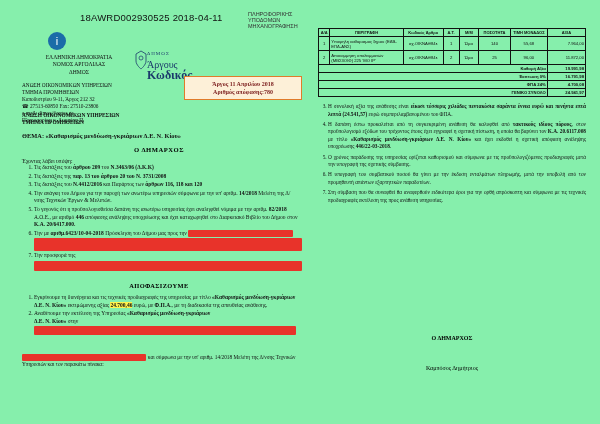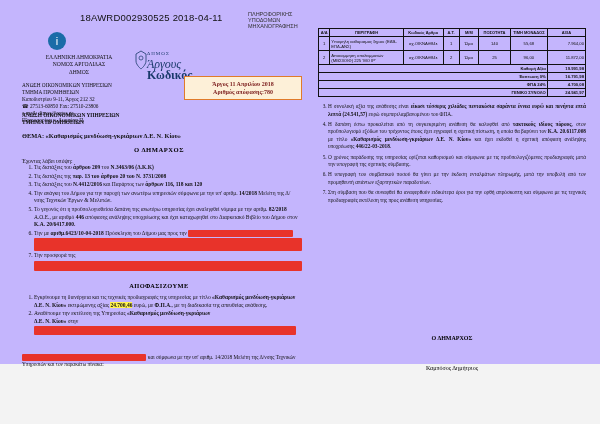--- a/index.html
+++ b/index.html
@@ -4,22 +4,22 @@
 <style>
   html,body{margin:0;padding:0;}
   body{
     width:600px;height:424px;
     background:#f3f3f3;
     font-family:"Liberation Serif", serif;
     overflow:hidden;
     position:relative;
   }
   .page{
-    position:absolute;left:0;top:0;width:600px;height:364px;
-    background:#c4b5fd;
+    position:absolute;left:0;top:0;width:600px;height:424px;
+    background:#86efac;
   }
   
   .doc-id{
     position:absolute;left:80px;top:12px;
     font-family:"Liberation Sans", sans-serif;
     font-size:9.5px;color:#111;letter-spacing:0.2px;
     white-space:nowrap;
   }
   .top-right-stamp{
     position:absolute;left:248px;top:11px;
@@ -43,21 +43,21 @@
   }
   .crest{
     position:absolute;left:120px;top:26px;width:14px;height:20px;
   }
   .crest svg{display:block;}
   .town{
     position:absolute;left:133px;top:24px;
     font-family:"Liberation Serif", serif;
     font-size:11px;color:#1b3a6b;line-height:11px;
   }
-  .town .t1{font-size:12px;font-style:italic;}
+  .town .t1{font-size:10px;}
   .town .t2{font-size:12px;font-weight:bold;}
   .town .t0{font-size:5px;letter-spacing:1px;display:block;}
   .addr{
     position:absolute;left:8px;top:58px;width:170px;
     font-size:5.3px;line-height:7px;color:#111;
   }
   .proto-box{
     position:absolute;left:170px;top:52px;width:112px;
     border:1px solid #e07b2a;background:#fdf0d8;
     padding:3px 2px;text-align:center;

